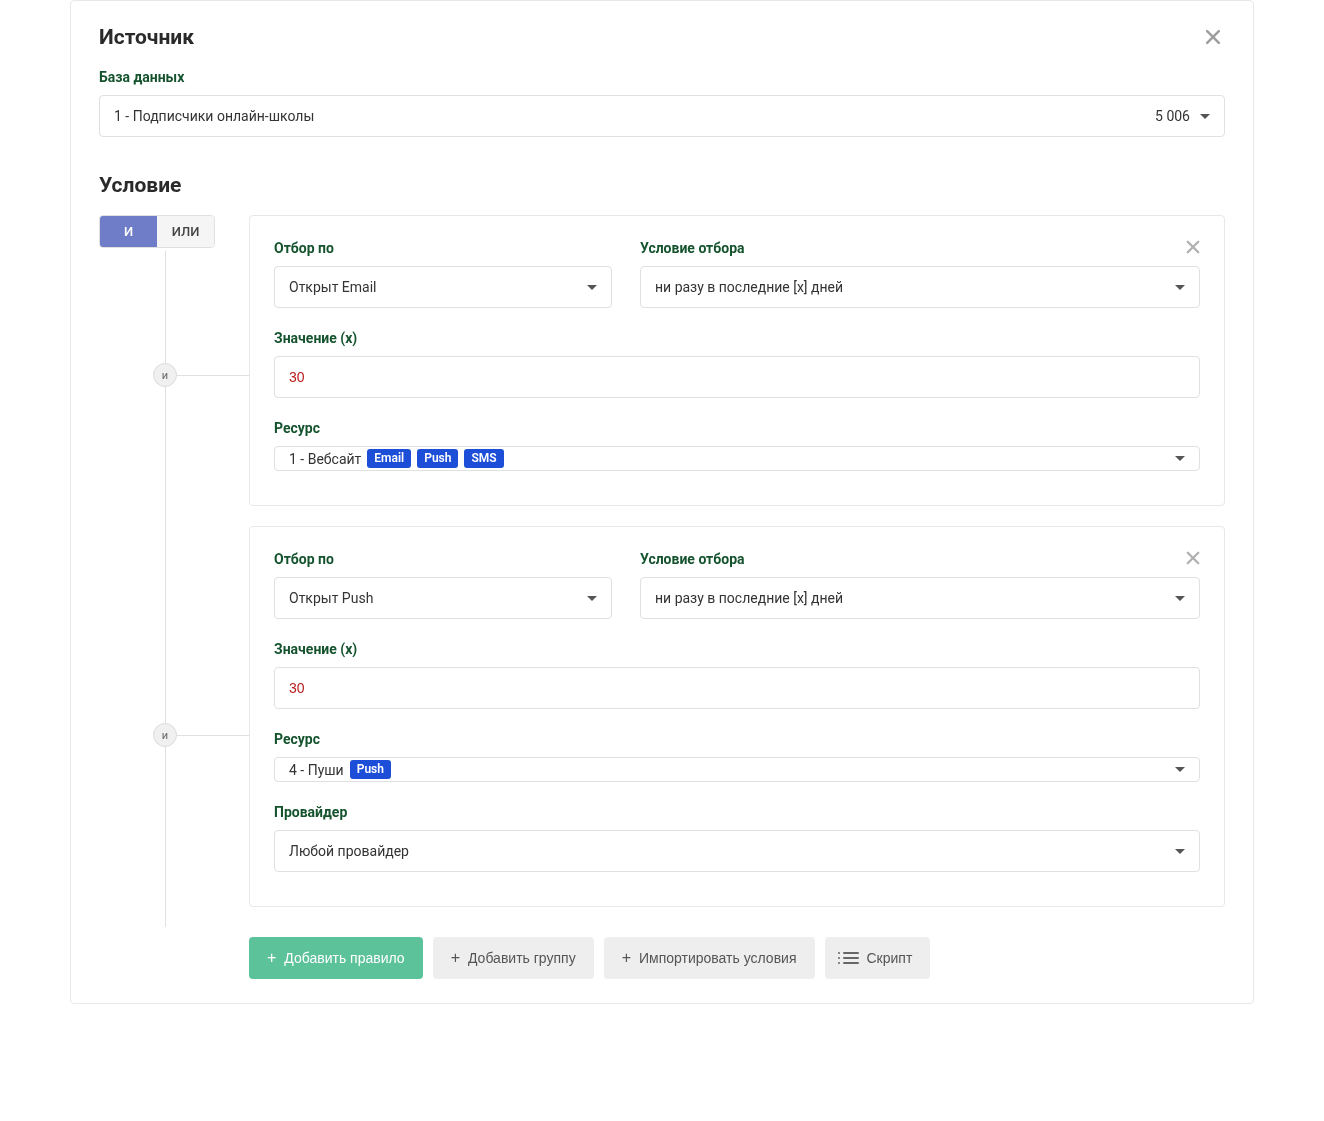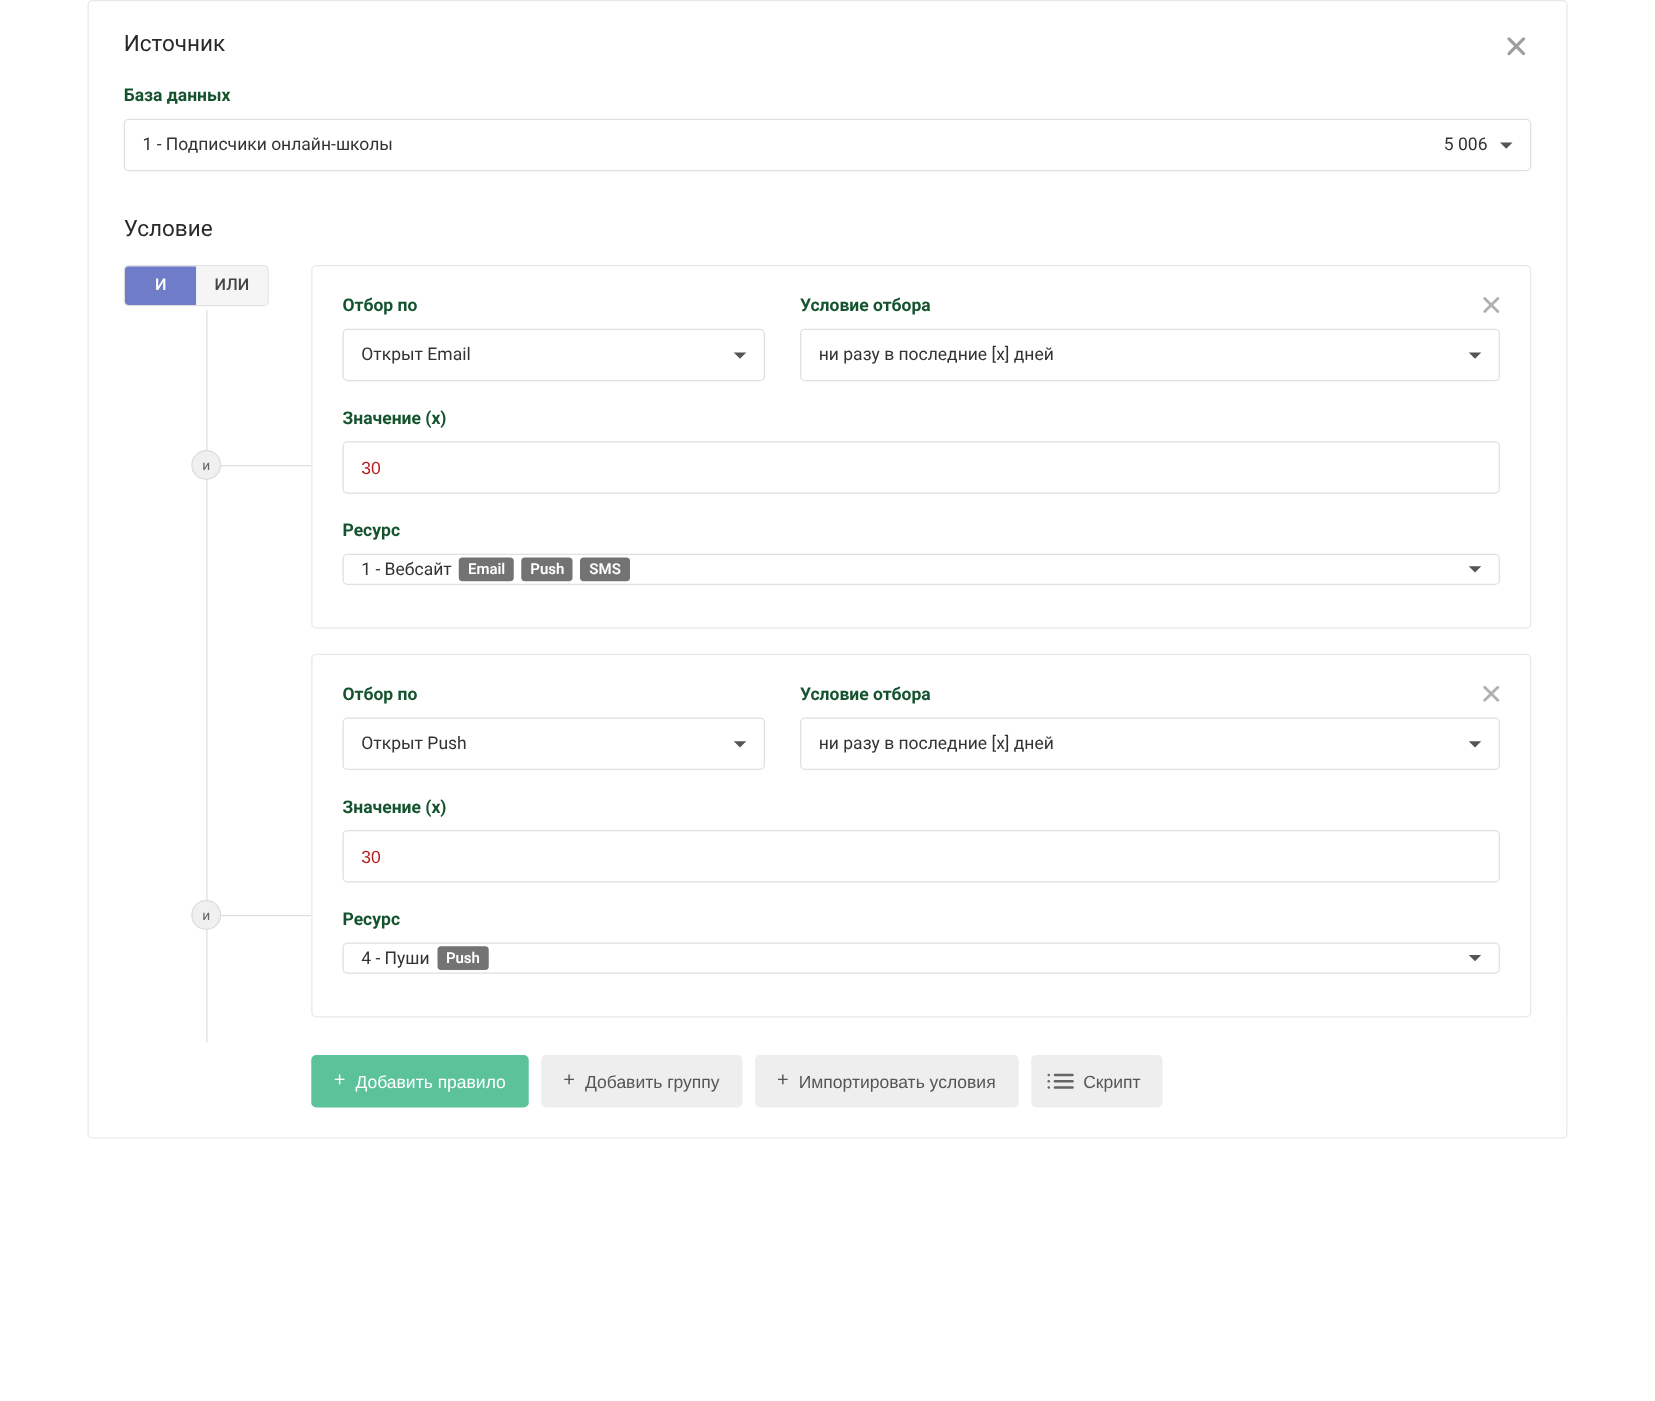--- a/index.html
+++ b/index.html
@@ -19,22 +19,22 @@
     .panel-inner {
       padding: 24px 28px;
     }
     .header-row {
       display: flex;
       justify-content: space-between;
       align-items: flex-start;
       margin-bottom: 20px;
     }
     .section-title {
-      font-size: 18px;
-      font-weight: 400;
+      font-size: 21px;
+      font-weight: 700;
       color: #2a2a2a;
     }
     .close-btn {
       cursor: pointer;
       color: #9e9e9e;
       width: 24px;
       height: 24px;
       display: flex;
       align-items: center;
       justify-content: center;
@@ -204,21 +204,21 @@
       cursor: pointer;
       font-size: 14px;
     }
     .resource-left {
       display: flex;
       align-items: center;
       gap: 6px;
     }
     .badge {
       display: inline-block;
-      background: #737373;
+      background: #1d4ed8;
       color: #fff;
       font-size: 12px;
       font-weight: 600;
       padding: 2px 7px;
       border-radius: 3px;
       line-height: 1.3;
     }
     .action-row {
       display: flex;
       gap: 10px;
@@ -394,20 +394,27 @@
               <label class="field-label">Ресурс</label>
               <div class="resource-select">
                 <span class="resource-left">
                   <span>4 - Пуши</span>
                   <span class="badge">Push</span>
                 </span>
                 <span class="caret"></span>
               </div>
             </div>
 
+            <div class="field-block">
+              <label class="field-label">Провайдер</label>
+              <div class="select-box">
+                <span>Любой провайдер</span>
+                <span class="caret"></span>
+              </div>
+            </div>
           </div>
 
         </div>
       </div>
 
       <div class="action-row">
         <button class="btn primary">
           <span class="plus">+</span>
           <span>Добавить правило</span>
         </button>

